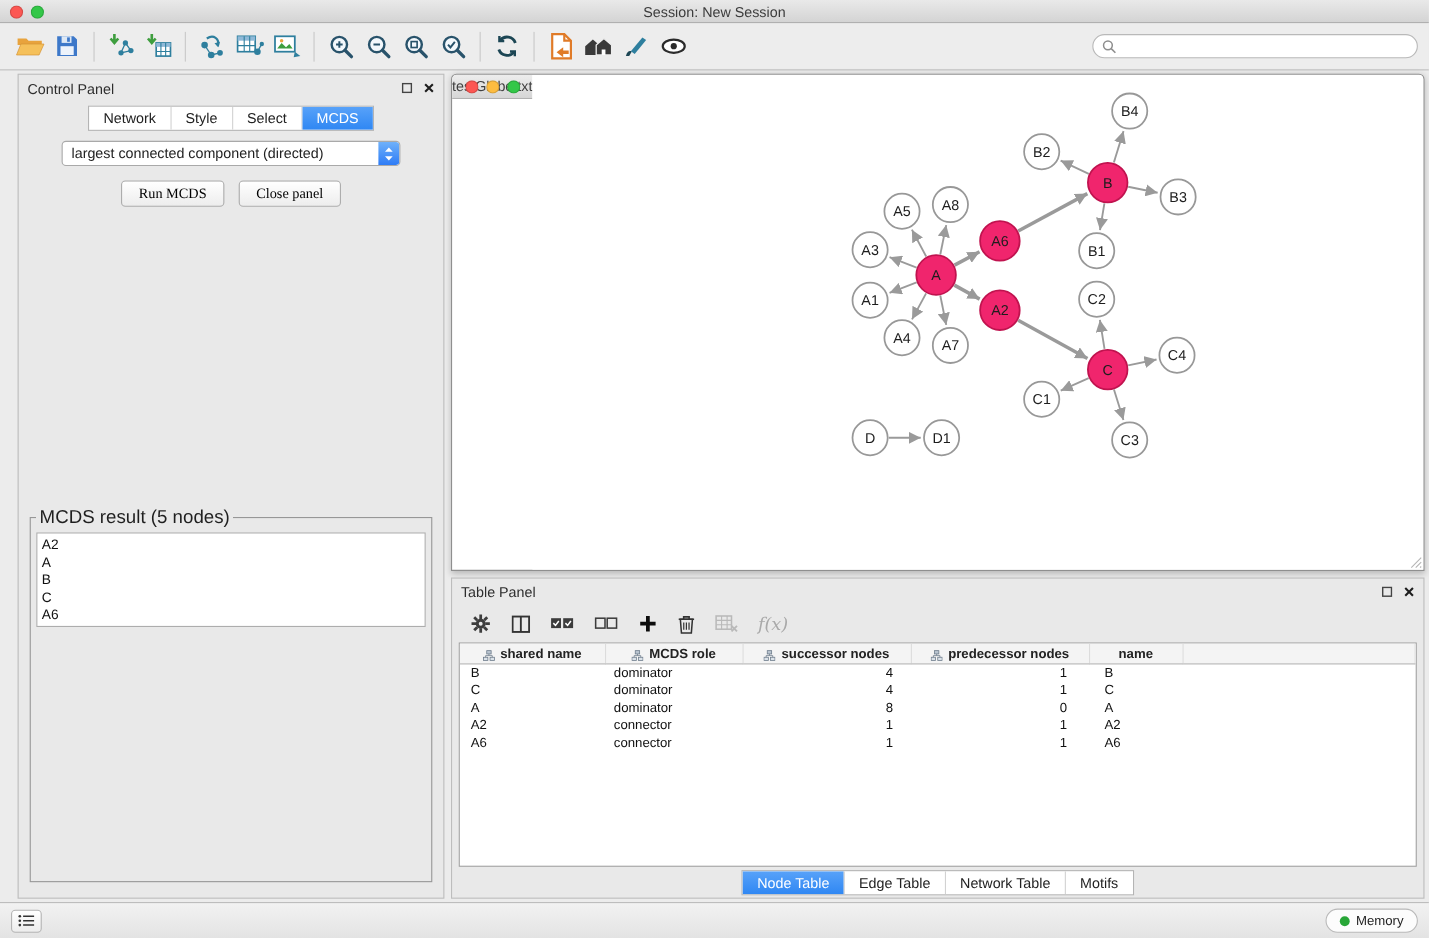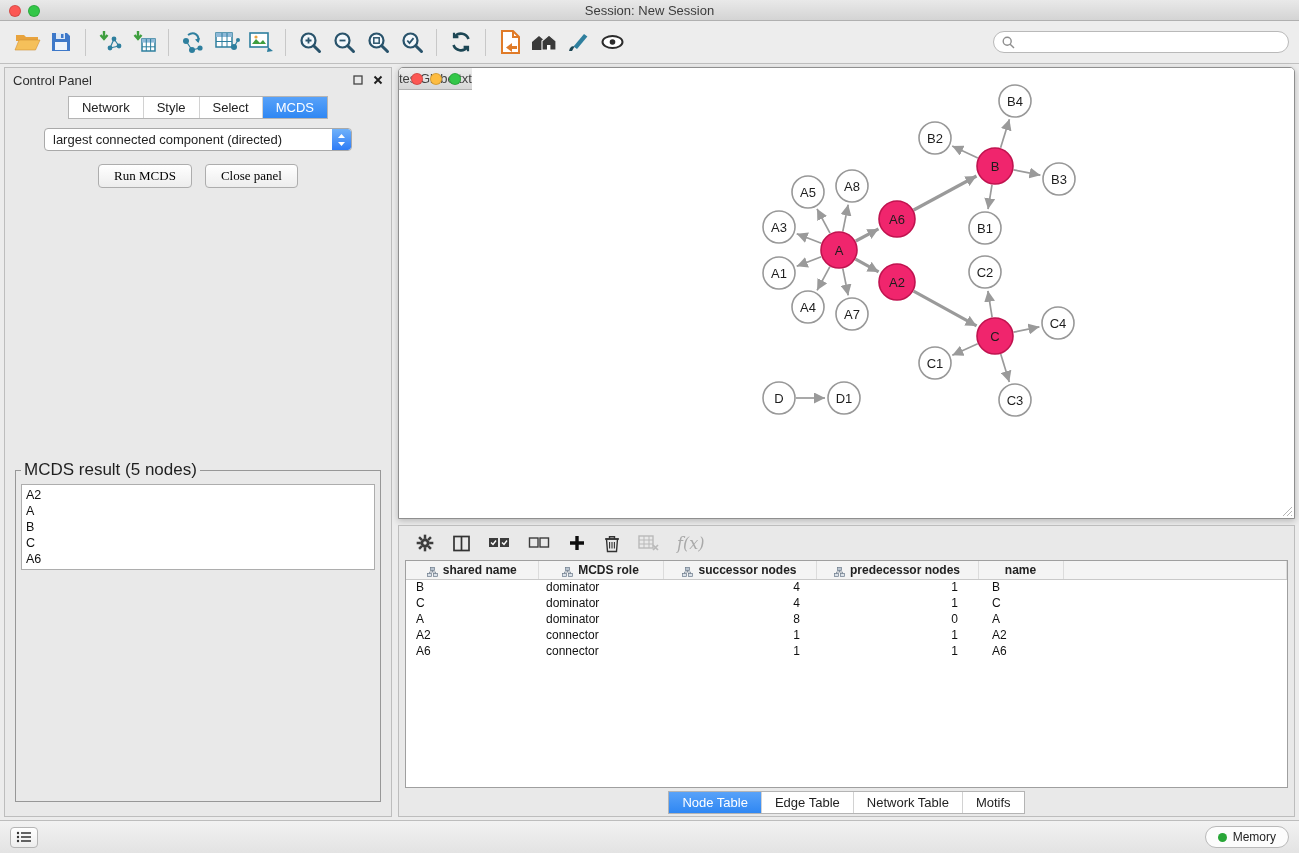--- a/index.html
+++ b/index.html
@@ -15,21 +15,21 @@
 
   
   .toolbar { height:43px; background:#ededed; border-bottom:1px solid #bfbfbf; display:flex; align-items:center; padding:0 10px; }
   .tbtn { width:34px; height:34px; display:flex; align-items:center; justify-content:center; border-radius:4px; }
   .tsep { width:1px; height:27px; background:#c8c8c8; margin:0 7px; }
   .searchbox { margin-left:auto; width:296px; height:22px; background:#fff; border:1px solid #b9b9b9; border-radius:11px;
                display:flex; align-items:center; padding:0 8px; gap:5px; }
   .searchbox input { border:none; outline:none; flex:1; font-size:12px; font-family:inherit; background:transparent; }
 
   
-  .main { height:756px; display:flex; padding:3px 4px; gap:6px; }
+  .main { height:756px; display:flex; padding:3px 4px; gap:6px;margin-left:12px; }
 
   
   .control-panel { width:388px; background:#e9e9e9; border:1px solid #bdbdbd; display:flex; flex-direction:column; }
   .panel-header { height:24px; display:flex; align-items:center; padding:0 8px; font-size:13px; color:#2d2d2d; flex:0 0 auto; }
   .panel-controls { margin-left:auto; display:flex; gap:10px; align-items:center; }
   .cp-body { text-align:center; flex:1; display:flex; flex-direction:column; min-height:0; }
   .seg { display:inline-flex; background:#fff; border:1px solid #b4b4b4; border-radius:0; overflow:hidden; margin:4px auto 0; }
   .seg .tab { padding:3px 13px; border-right:1px solid #d2d2d2; color:#222; cursor:default; white-space:nowrap; }
   .seg .tab:last-child { border-right:none; }
   .seg .tab.active { background:linear-gradient(#58a2f9,#2f87f3); color:#fff;text-align:right; }
@@ -407,20 +407,35 @@
               <text x="372" y="334.5" text-anchor="middle" font-size="13" fill="#1d1d1d">D1</text>
             </g>
           </svg>
         <svg class="resize-corner" width="12" height="12">
           <path d="M11 2L2 11M11 6L6 11M11 10l-1 1" stroke="#b5b5b5" stroke-width="1"></path>
         </svg>
       </div>
     </div>
 
     <div class="table-panel">
+      <div class="panel-header">
+        <span>Table Panel</span>
+        <span class="panel-controls">
+          <span>
+            <svg width="10" height="10">
+                <rect x="1" y="1" width="8" height="8" fill="none" stroke="#444" stroke-width="1.3"></rect>
+              </svg>
+          </span>
+          <span>
+            <svg width="10" height="10">
+                <path d="M1.5 1.5l7 7M8.5 1.5l-7 7" stroke="#1e1e1e" stroke-width="1.9"></path>
+              </svg>
+          </span>
+        </span>
+      </div>
       <div class="tp-toolbar">
         <span class="tp-icon">
           <svg width="20" height="20" viewBox="0 0 24 24">
             <g stroke="#3d3d3d" stroke-width="3">
               <line x1="12" y1="2" x2="12" y2="7"></line>
                 <line x1="12" y1="17" x2="12" y2="22"></line>
               <line x1="2" y1="12" x2="7" y2="12"></line>
                 <line x1="17" y1="12" x2="22" y2="12"></line>
               <line x1="4.9" y1="4.9" x2="8.2" y2="8.2"></line>
                 <line x1="15.8" y1="15.8" x2="19.1" y2="19.1"></line>

